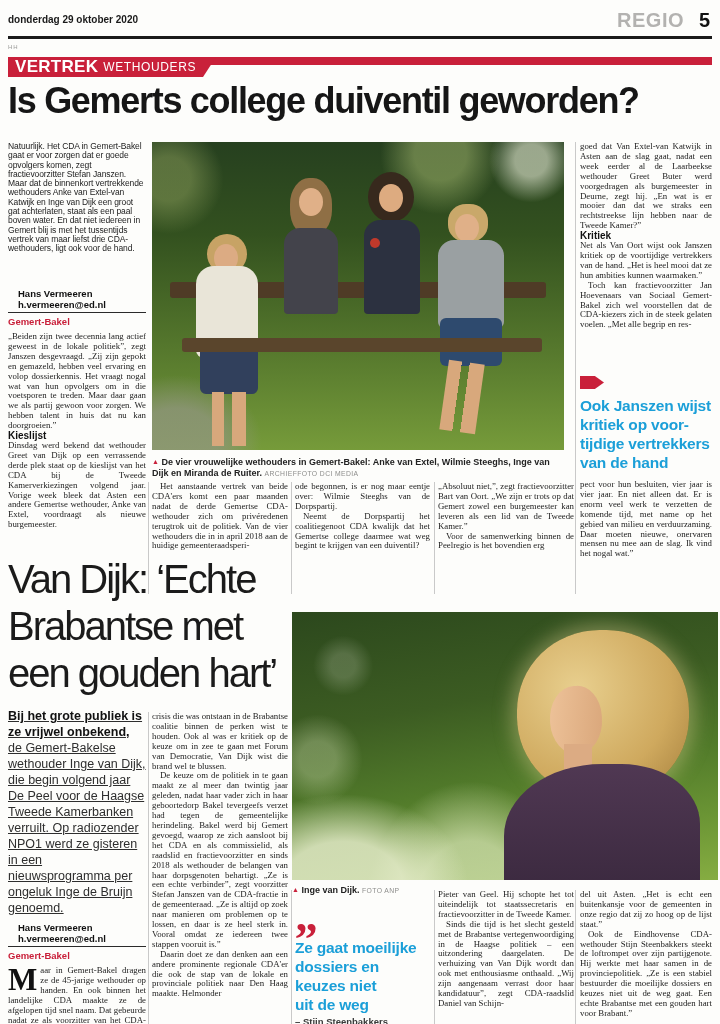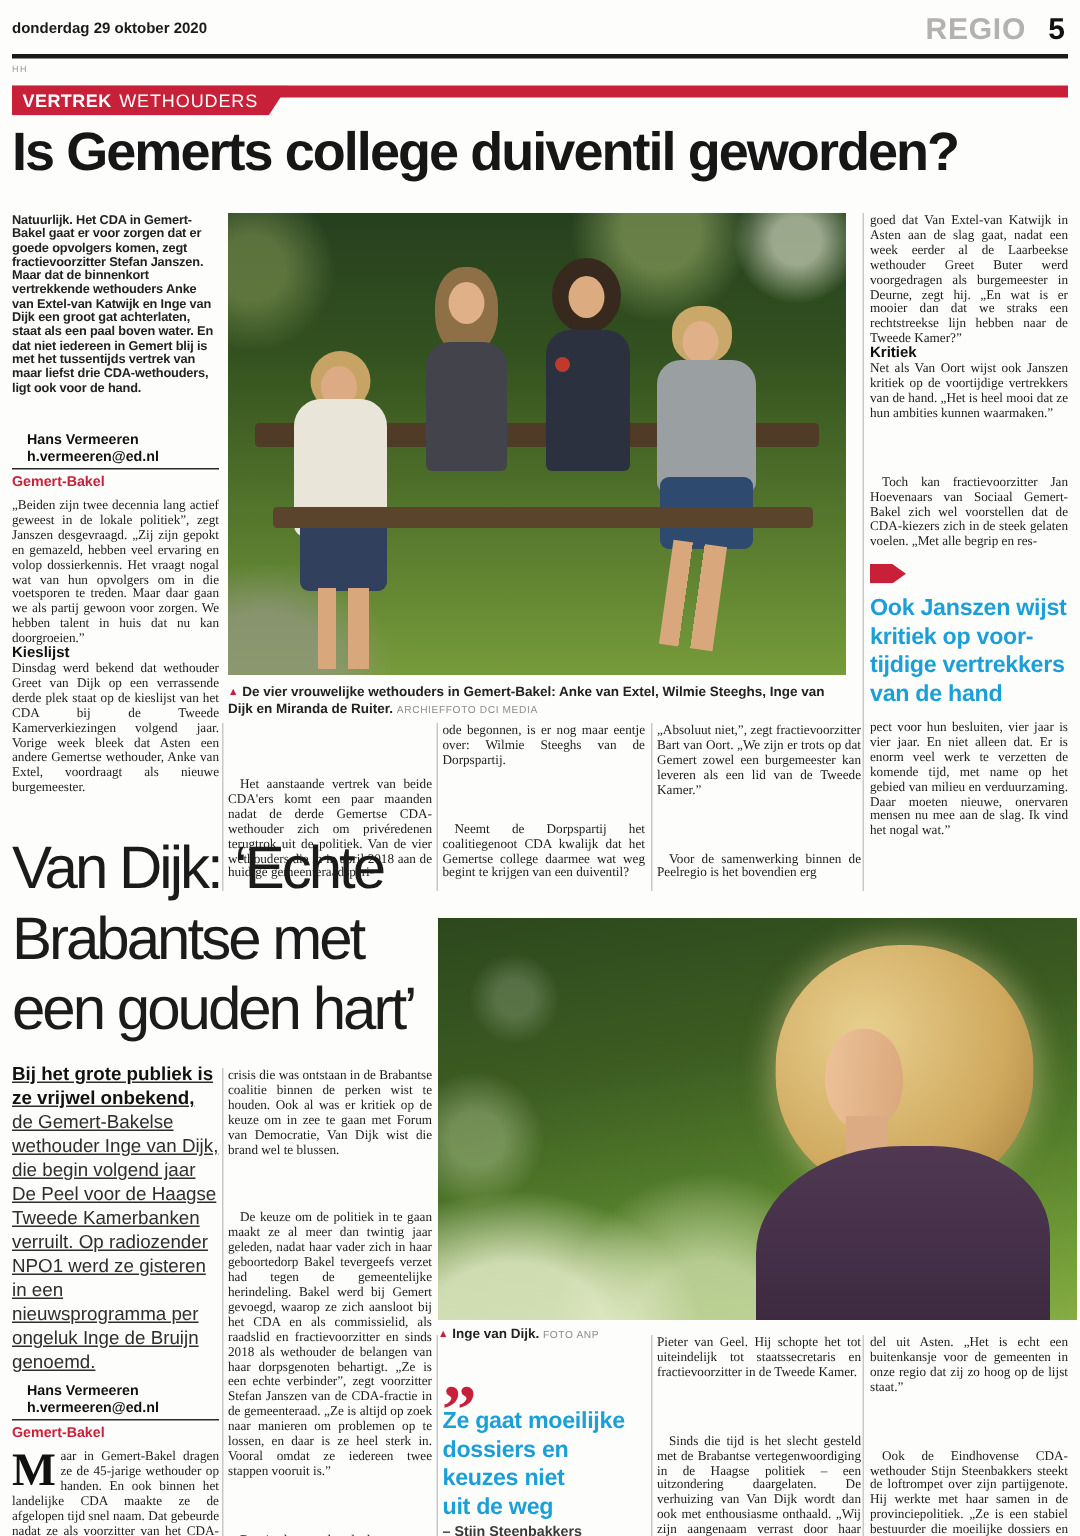--- a/index.html
+++ b/index.html
@@ -9,38 +9,38 @@
   
   .date{font-size:10px;font-weight:bold;color:#1a1a1a;}
   .section{font-size:20px;font-weight:bold;color:#b3b2b0;letter-spacing:.5px;}
   .pageno{font-size:20px;font-weight:bold;color:#111;}
   .toprule{height:3px;background:#1a1a1a;}
   .edmark{font-size:6px;color:#9a9a98;letter-spacing:1px;}
   
   .kicker-strip{height:8px;background:#c9203a;}
   .kicker-box{height:20px;background:#c9203a;display:flex;align-items:center;
     padding:0 20px 0 7px;clip-path:polygon(0 0,100% 0,calc(100% - 13px) 100%,0 100%);}
-  .kicker-box .hl{color:#fff;font-weight:bold;font-size:12px;letter-spacing:.3px;}
+  .kicker-box .hl{color:#fff;font-weight:bold;font-size:17px;letter-spacing:.3px;}
   .kicker-box .rest{color:#fff;font-weight:400;font-size:12px;letter-spacing:.6px;margin-left:5px;}
   
   .headline1{font-size:36px;font-weight:bold;letter-spacing:-1.3px;color:#161616;white-space:nowrap;}
   .headline2{font-size:40px;font-weight:400;letter-spacing:-2px;line-height:47px;color:#1b1b1b;white-space:pre-line;}
   
-  .intro{font-size:8.5px;line-height:9.3px;font-weight:bold;color:#222;letter-spacing:-.1px;}
+  .intro{font-size:8.5px;line-height:9.3px;font-weight:normal;color:#222;letter-spacing:-.1px;}
   .lead{font-size:12.5px;line-height:16px;color:#2e2e2e;}
   .lead .lb{font-weight:bold;color:#111;}
   
   .byl{font-size:9.5px;line-height:11px;font-weight:bold;color:#111;padding-left:10px;}
   .bylrule{height:1px;background:#2a2a2a;}
   .dateline{font-size:9.5px;font-weight:bold;color:#c9203a;}
   
   .serif{font-family:"Liberation Serif","DejaVu Serif",serif;font-size:8.8px;line-height:9.9px;
          color:#1c1c1c;text-align:justify;}
   .serif p{margin:0;}
-  .serif p.ind{text-indent:8px;margin-top:36px;}
+  .serif p.ind{text-indent:8px;}
   .subhead{font-family:"Liberation Sans","DejaVu Sans",sans-serif;font-size:10px;font-weight:bold;
            margin:4px 0 2px;color:#111;text-align:left;}
   
   .cap{font-size:9px;line-height:11px;font-weight:bold;color:#222;text-align:left;}
   .cap .tri{color:#c9203a;font-size:7px;vertical-align:1px;}
   .cap .credit{font-weight:400;font-size:6.8px;color:#8d8d8b;letter-spacing:.4px;}
   
   .flag{width:24px;height:13px;background:#c9203a;clip-path:polygon(0 0,62% 0,100% 50%,62% 100%,0 100%);}
   .pq{font-size:15.5px;line-height:19px;font-weight:bold;color:#1b9fd8;white-space:pre-line;letter-spacing:-.2px;}
   .qmarks{font-family:"Liberation Serif","DejaVu Serif",serif;font-size:46px;line-height:20px;

